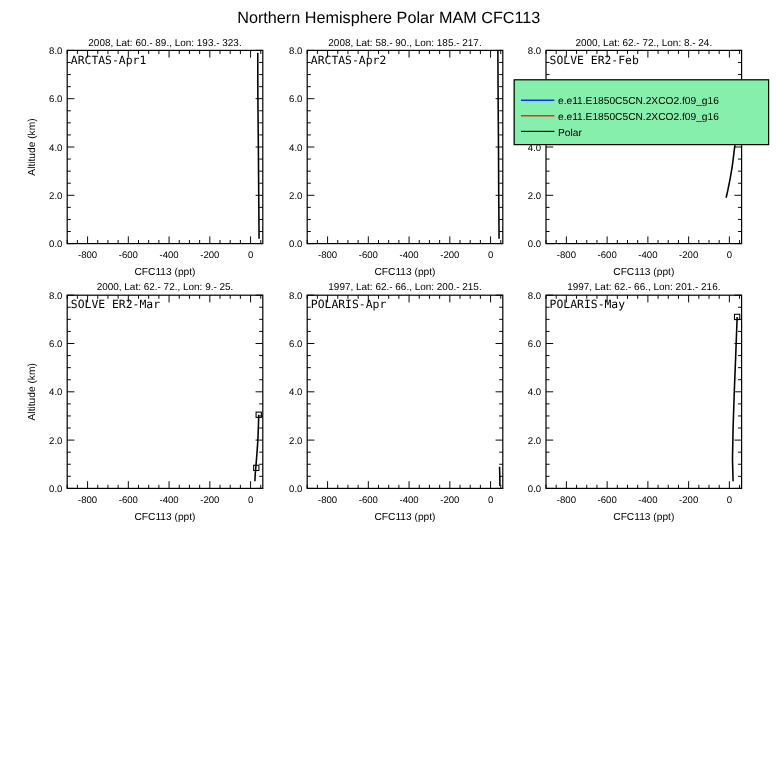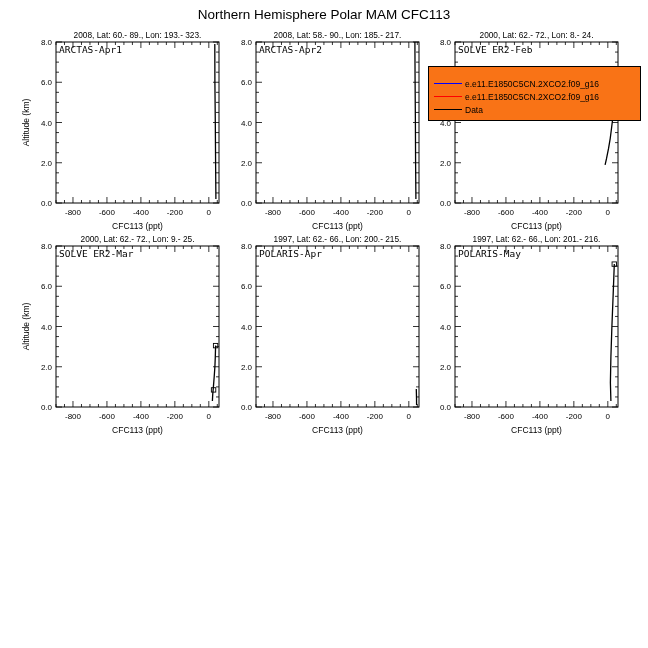--- a/index.html
+++ b/index.html
@@ -2,21 +2,21 @@
 <html><head>
 <meta charset="utf-8">
 <style>
   html,body { margin:0; padding:0; background:#ffffff; }
   body { width:648px; height:648px; font-family:"Liberation Sans", sans-serif; color:#000; }
   .figure { position:relative; width:648px; height:524px; background:#fff; overflow:hidden; }
   .fig-title { position:absolute; top:7px; left:0; width:648px; text-align:center;
                font-size:13.5px; color:#000; }
   svg.panel { position:absolute; overflow:visible; }
   .legend { position:absolute; left:428px; top:66px; width:213px; height:55px;
-            border:1px solid #000; background:#f97316; box-sizing:border-box;
+            border:1px solid #000; background:#86efac; box-sizing:border-box;
             padding:10px 5px 3px 5px; overflow:hidden; }
   .legend-row { display:flex; align-items:center; height:13px; font-size:8.5px;
                 white-space:nowrap; overflow:hidden; }
   .legend-swatch { display:inline-block; width:28px; height:0; border-top:1.5px solid #000;
                    margin-right:3px; flex:none; }
 </style>
 </head>
 <body>
 
 <div class="figure">
@@ -579,17 +579,17 @@
     <div class="legend-row">
       <span class="legend-swatch" style="border-top-color: rgb(0, 0, 255);"></span>
       <span>e.e11.E1850C5CN.2XCO2.f09_g16</span>
     </div>
     <div class="legend-row">
       <span class="legend-swatch" style="border-top-color: rgb(255, 0, 0);"></span>
       <span>e.e11.E1850C5CN.2XCO2.f09_g16</span>
     </div>
     <div class="legend-row">
       <span class="legend-swatch" style="border-top-color: rgb(0, 0, 0);"></span>
-      <span>Data</span>
+      <span>Polar</span>
     </div>
   </div>
 
 </div>
 
 </body></html>

